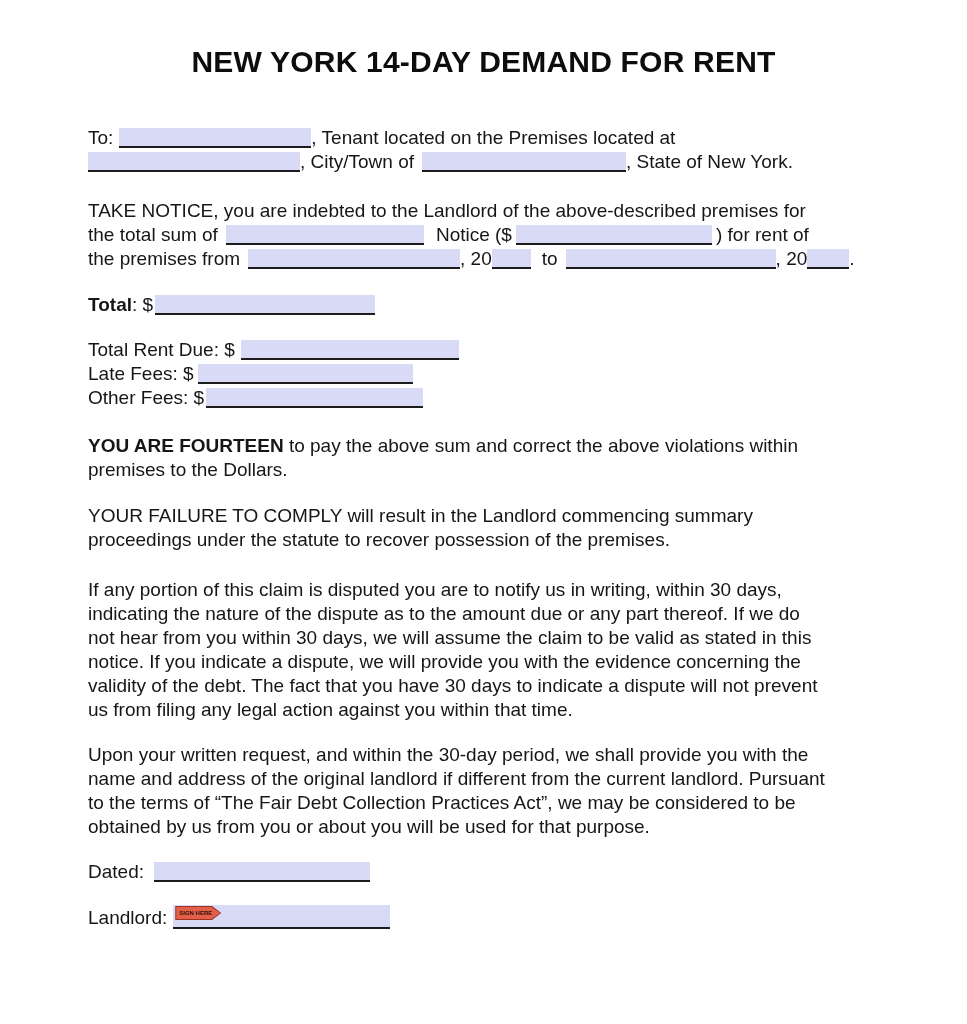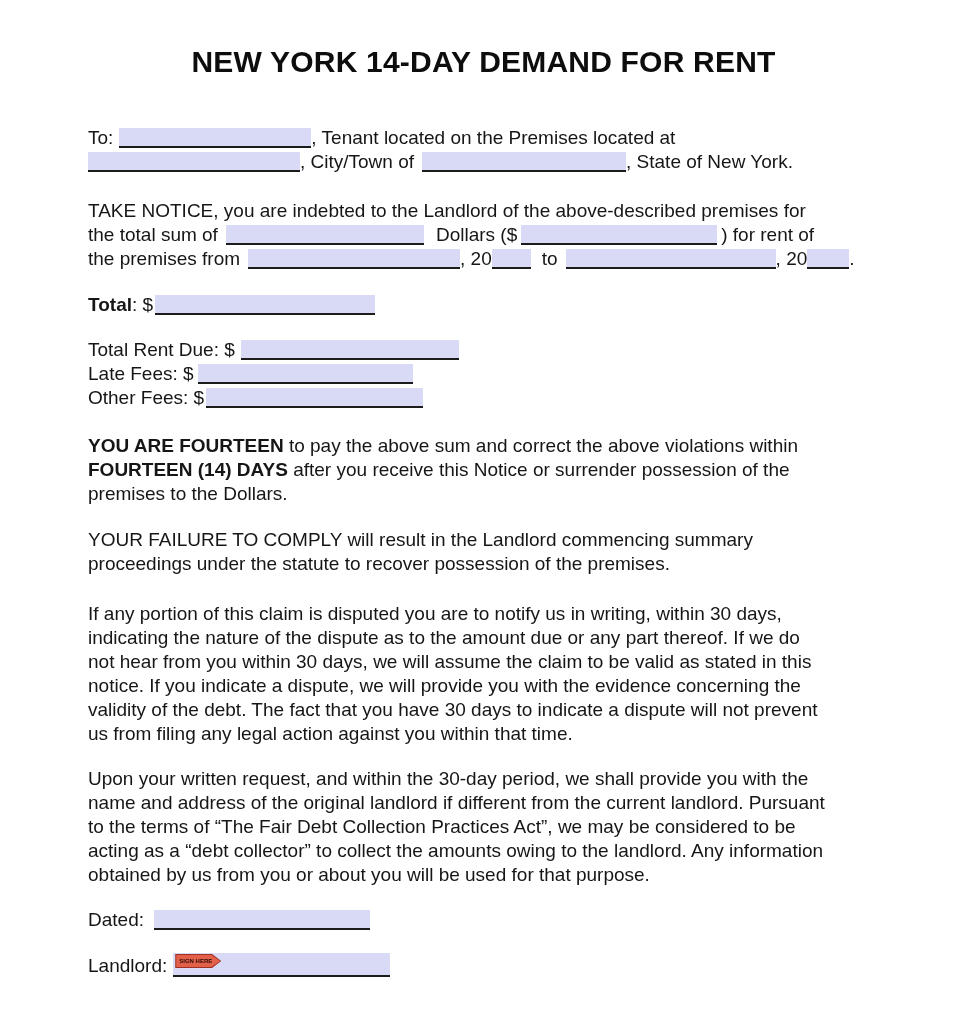--- a/index.html
+++ b/index.html
@@ -75,37 +75,36 @@
 
   <h1 class="title">NEW YORK 14-DAY DEMAND FOR RENT</h1>
 
   <div class="block m-to">
     <div class="line"><span>To:</span><span class="bf f-tenant"></span><span>, Tenant located on the Premises located at</span></div>
     <div class="line"><span class="bf f-premises"></span><span>, City/Town of</span><span class="bf f-city"></span><span>, State of New York.</span></div>
   </div>
 
   <div class="block m-notice">
     <div class="line">TAKE NOTICE, you are indebted to the Landlord of the above-described premises for</div>
-    <div class="line"><span>the total sum of</span><span class="bf f-amount-words"></span><span>Dollars ($</span><span class="bf f-amount-num"></span><span>) for rent of</span></div>
+    <div class="line"><span>the total sum of</span><span class="bf f-amount-words"></span><span>Notice ($</span><span class="bf f-amount-num"></span><span>) for rent of</span></div>
     <div class="line"><span>the premises from</span><span class="bf f-start-date"></span><span>, 20</span><span class="bf f-year1"></span><span>to</span><span class="bf f-end-date"></span><span>, 20</span><span class="bf f-year2"></span><span>.</span></div>
   </div>
 
   <div class="block m-total">
     <div class="line"><span class="b">Total</span><span>: $</span><span class="bf f-total"></span></div>
   </div>
 
   <div class="block m-fees">
     <div class="line"><span>Total Rent Due: $</span><span class="bf f-total-rent"></span></div>
     <div class="line"><span>Late Fees: $</span><span class="bf f-late"></span></div>
     <div class="line"><span>Other Fees: $</span><span class="bf f-other"></span></div>
   </div>
 
   <div class="block m-required">
     <div class="line"><span class="b">YOU ARE FOURTEEN</span><span> to pay the above sum and correct the above violations within</span></div>
-    <div class="line"><span class="b">FOURTEEN (14) DAYS</span><span> after you receive this Notice or surrender possession of the</span></div>
     <div class="line">premises to the Dollars.</div>
   </div>
 
   <div class="block m-failure">
     <div class="line">YOUR FAILURE TO COMPLY will result in the Landlord commencing summary</div>
     <div class="line">proceedings under the statute to recover possession of the premises.</div>
   </div>
 
   <div class="block m-dispute">
     <div class="line">If any portion of this claim is disputed you are to notify us in writing, within 30 days,</div>
@@ -113,21 +112,20 @@
     <div class="line">not hear from you within 30 days, we will assume the claim to be valid as stated in this</div>
     <div class="line">notice. If you indicate a dispute, we will provide you with the evidence concerning the</div>
     <div class="line">validity of the debt. The fact that you have 30 days to indicate a dispute will not prevent</div>
     <div class="line">us from filing any legal action against you within that time.</div>
   </div>
 
   <div class="block m-request">
     <div class="line">Upon your written request, and within the 30-day period, we shall provide you with the</div>
     <div class="line">name and address of the original landlord if different from the current landlord. Pursuant</div>
     <div class="line">to the terms of “The Fair Debt Collection Practices Act”, we may be considered to be</div>
-    <div class="line">acting as a “debt collector” to collect the amounts owing to the landlord. Any information</div>
     <div class="line">obtained by us from you or about you will be used for that purpose.</div>
   </div>
 
   <div class="block m-dated">
     <div class="line"><span>Dated:</span><span class="bf f-dated"></span></div>
   </div>
 
   <div class="block m-landlord">
     <div class="line"><span>Landlord:</span><span class="bf f-landlord"><span class="sign-tag"><span class="sign-tag-inner"><span class="sign-tag-text">SIGN HERE</span></span></span></span></div>
   </div>

